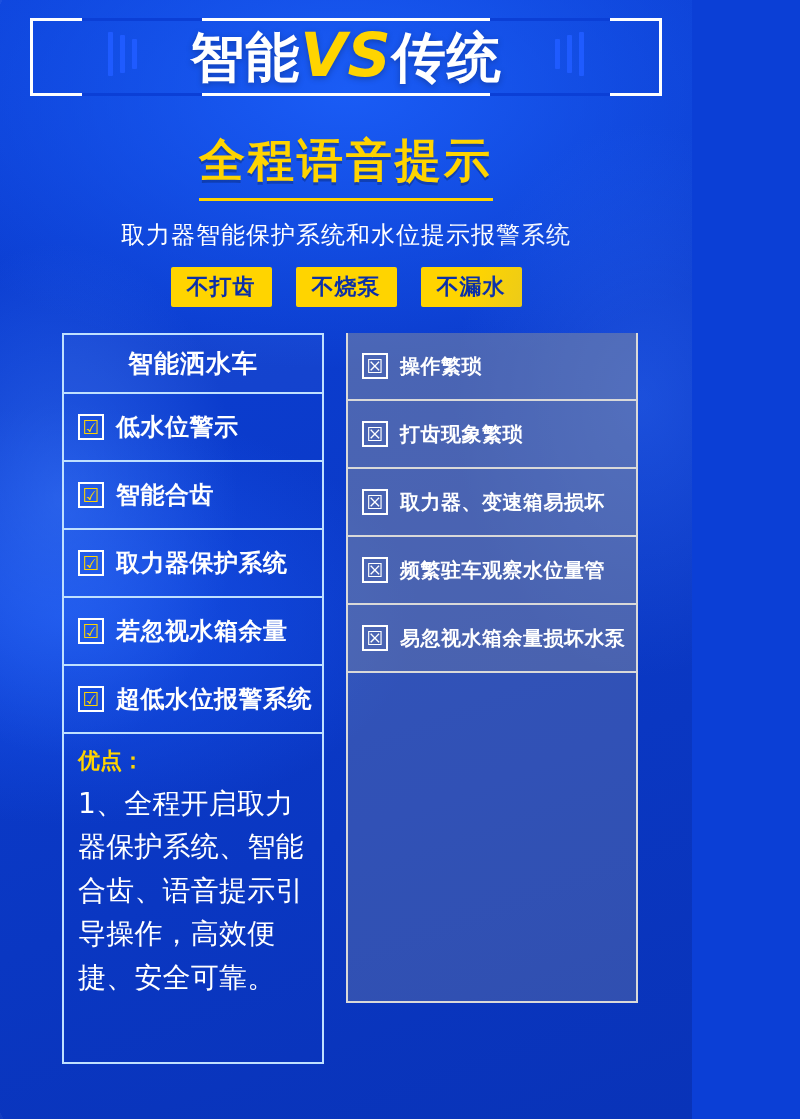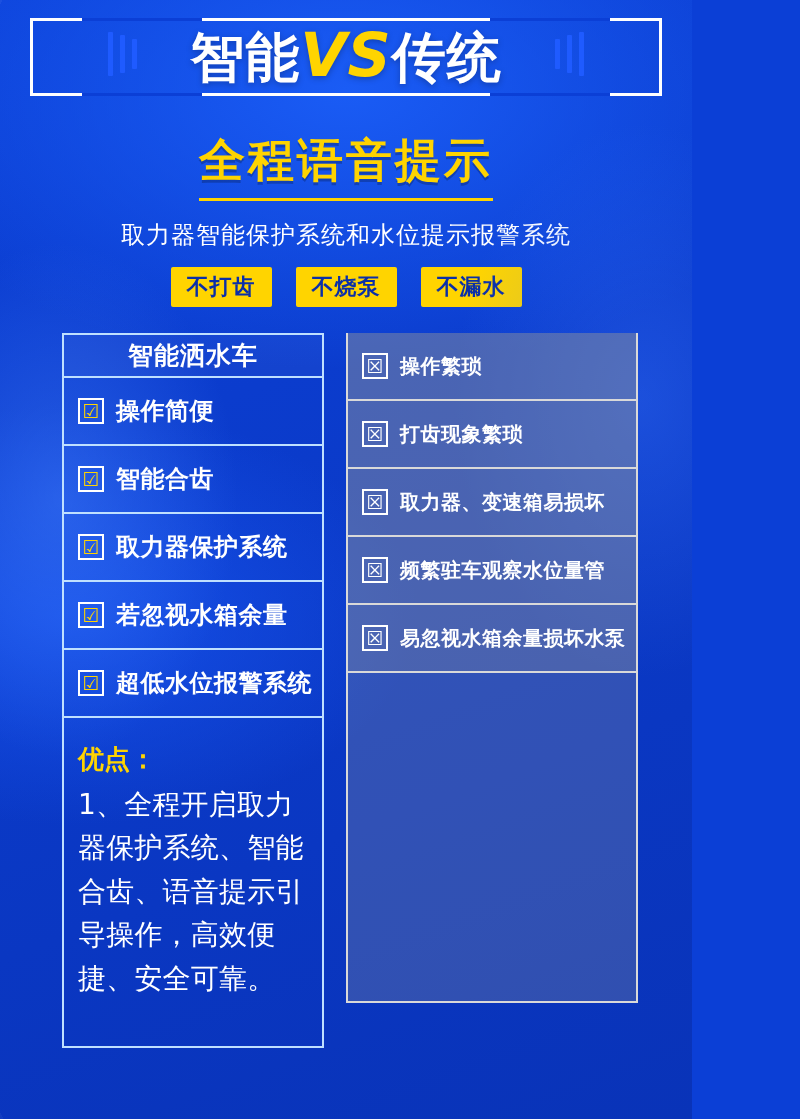--- a/index.html
+++ b/index.html
@@ -118,21 +118,21 @@
   .columns{
     position:relative;
     display:flex; gap: 22px;
     margin: 26px 62px 0 62px;
   }
   .col{ flex: 1 1 0; }
   .col-head{
     border: 2px solid #bfe0ff;
     text-align:center;
     font-size: 25px; font-weight:700;
-    padding: 4px 0;
+    padding: 12px 0;
     font-family: "DejaVu Sans", "Liberation Sans", sans-serif;
     letter-spacing: 1px;
   }
   .col.smart .col-head{ color:#ffffff; background: rgba(255,255,255,0.04); }
   .col.normal .col-head{ color:#ffffff; background: rgba(150,150,150,0.55); border-color:#d9d9d9; }
 
   .row{
     border: 2px solid #bfe0ff;
     border-top: none;
     display:flex; align-items:center; gap: 12px;
@@ -156,23 +156,22 @@
   .col.normal .row-label{ font-size: 20px; }
 
   
   .note{
     border: 2px solid #bfe0ff;
     border-top: none;
     padding: 12px 14px 16px 14px;
   }
   .col.normal .note{ border-color:#d9d9d9; background: rgba(150,150,150,0.28); }
   .note-title{
-    color:#ffd400; font-weight:700; font-size: 26px; margin-bottom: 6px;
-    font-family: "DejaVu Sans", "Liberation Sans", sans-serif;
-    margin-top: 12px;
+    color:#ffd400; font-weight:700; font-size: 22px; margin-bottom: 6px;
+    font-family: "DejaVu Sans", "Liberation Sans", sans-serif;
   }
   .note-body{
     color:#ffffff; font-size: 28px; line-height: 1.55;
     font-family: "DejaVu Sans", "Liberation Sans", sans-serif;
     letter-spacing: 0.2px;
   }
   .note-body p{ margin-bottom: 2px; }
   .col.smart .note{ min-height: 330px; }
   .col.normal .note{ min-height: 330px; }
 </style>
@@ -215,21 +214,21 @@
     </div>
   </div>
 
   <div class="columns">
 
     <div class="col smart">
       <div class="col-head">智能洒水车</div>
 
       <div class="row">
         <span class="mark">☑</span>
-        <span class="row-label">操作简便</span>
+        <span class="row-label">低水位警示</span>
       </div>
       <div class="row">
         <span class="mark">☑</span>
         <span class="row-label">智能合齿</span>
       </div>
       <div class="row">
         <span class="mark">☑</span>
         <span class="row-label">取力器保护系统</span>
       </div>
       <div class="row">

